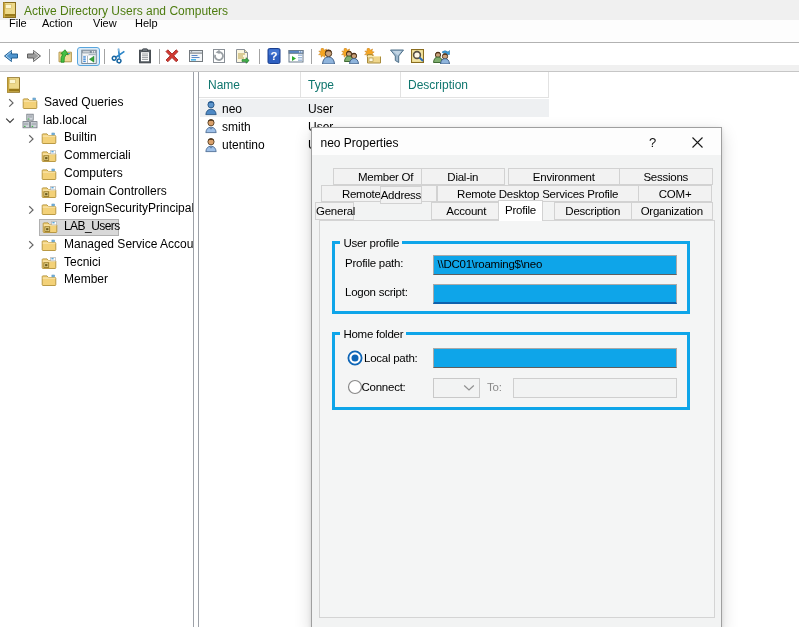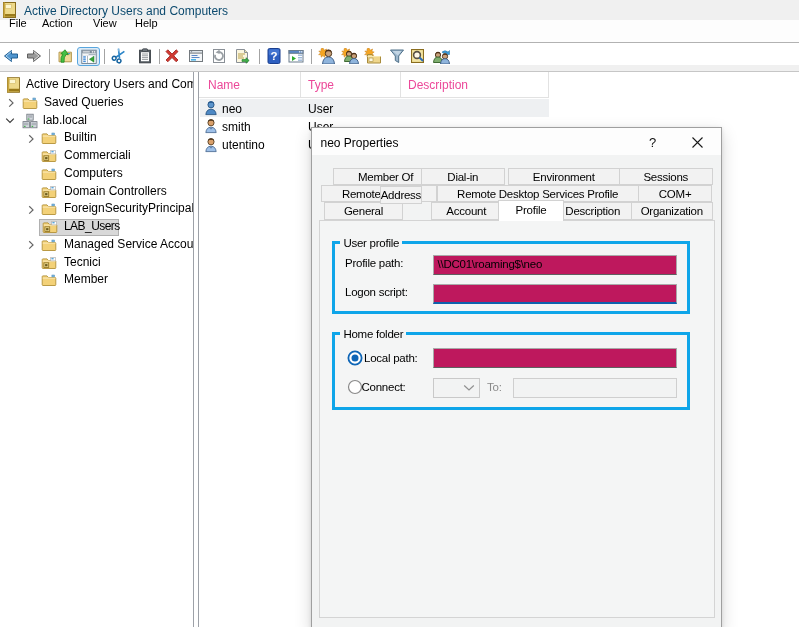--- a/index.html
+++ b/index.html
@@ -2,44 +2,44 @@
 <html><head>
 <meta charset="utf-8">
 <style>
 html,body{margin:0;padding:0}
 body{width:799px;height:627px;overflow:hidden;position:relative;background:#fff;
  font-family:"Liberation Sans",sans-serif;font-size:12px;color:#000;}
 .a{position:absolute}
 .tx{white-space:nowrap}
 
 #titlebar{left:0;top:0;width:799px;height:20px;background:#f0f0f0;}
-#title{left:24px;top:4px;color:#0c4a6e;font-size:12px}
+#title{left:24px;top:4px;color:#4d7c0f;font-size:12px}
 #menubar{left:0;top:20px;width:799px;height:22px;background:#fdfdfd;border-bottom:1px solid #b2b2b2;}
 .mi{top:17px;font-size:11px}
 #toolbar{left:0;top:43px;width:799px;height:22px;background:#fff;}
 #band{left:0;top:65px;width:799px;height:6px;background:#f0f0f0;border-bottom:1px solid #c6c6c6;}
 .tsep{top:49px;width:1px;height:15px;background:#a3a3a3;}
 .tic{top:48px;width:16px;height:16px}
 
 #treepane{left:0;top:72px;width:193px;height:555px;background:#fff;border-right:1px solid #9da1a8;}
 #splitgap{left:194px;top:72px;width:4px;height:555px;background:#fff;border-right:1px solid #9da1a8;}
 #listpane{left:199px;top:72px;width:600px;height:555px;background:#fff;}
 .trow{height:17.75px;line-height:17.75px}
 .hdrline{top:72px;width:1px;height:25px;background:#e2e2e2}
-.colhdr{top:78px;color:#ec4899}
+.colhdr{top:78px;color:#0f766e}
 .lrow{font-size:12px}
 
 #dlg{left:311px;top:127px;width:409px;height:501px;background:#f2f3f3;border:1px solid #9f9f9f;
  box-shadow:0 6px 16px rgba(0,0,0,.16),0 1px 4px rgba(0,0,0,.10);overflow:hidden;}
 #dlgtitle{left:0;top:0;width:100%;height:27px;background:#fdfdfd;}
 .tab{background:#f2f2f2;border:1px solid #d2d2d2;text-align:center;font-size:11.5px;letter-spacing:-0.25px;color:#000;box-sizing:border-box;line-height:17px}
 #panel{left:6.6px;top:92px;width:396px;height:397.5px;border:1px solid #d4d4d4;background:#f4f5f5;box-sizing:border-box}
 .grp{border:3px solid #0ea5e9;box-sizing:border-box}
 .glabel{background:#f4f5f5;padding:0 3px;top:-7px;line-height:13px}
-.tbox{background:#be185d;border:1px solid #a9a9a9;border-bottom:1.5px solid #5f5f5f;box-sizing:border-box;line-height:17px;padding-left:4px}
+.tbox{background:#0ea5e9;border:1px solid #a9a9a9;border-bottom:1.5px solid #5f5f5f;box-sizing:border-box;line-height:17px;padding-left:4px}
 .dis{background:#f2f3f3;border:1px solid #d0d0d0;box-sizing:border-box}
 </style>
 </head>
 <body>
 
 <div class="a" id="titlebar"></div>
 <svg class="a" style="left:3px;top:2px" width="13" height="16" viewBox="0 0 13 16">
  <rect x="0.5" y="0.5" width="12" height="15" fill="#e4c96a" stroke="#8a6d1f"></rect>
  <rect x="1" y="1" width="11" height="11" fill="#eed98a"></rect>
  <rect x="2.5" y="2.5" width="6" height="4" fill="#fdf6cf" stroke="#c9b05a" stroke-width="0.5"></rect>
@@ -232,21 +232,20 @@
       </g>
 <g id="chevd">
         <path d="M1.2 2.6 L5 6.4 L8.8 2.6" fill="none" stroke="#3c3c3c" stroke-width="1.2"></path>
       </g>
 </defs>
 </svg>
 <div id="tree" style="position:absolute;left:0;top:0;width:193px;height:627px;overflow:hidden">
 <svg class="a" style="left:6px;top:77px" width="16" height="16">
       <use href="#book"></use>
     </svg>
-<div class="a tx trow" style="left:26px;top:76px">Active Directory Users and Com</div>
 <svg class="a" style="left:7px;top:98px" width="8" height="10">
       <use href="#chevr"></use>
     </svg>
 <svg class="a" style="left:22px;top:95px" width="16" height="16">
       <use href="#folder"></use>
     </svg>
 <div class="a tx trow" style="left:44px;top:93.75px">Saved Queries</div>
 <svg class="a" style="left:5px;top:116px" width="10" height="10">
       <use href="#chevd"></use>
     </svg>
@@ -337,26 +336,26 @@
  <path d="M0.5 0.5 L10.5 10.5 M10.5 0.5 L0.5 10.5" stroke="#1a1a1a" stroke-width="1.1"></path>
 </svg>
 <div id="tabs">
 <div class="a tab" style="left:21px;top:39.5px;width:105.2px;height:17.5px">Member Of</div>
 <div class="a tab" style="left:109px;top:39.5px;width:83.5px;height:17.5px">Dial-in</div>
 <div class="a tab" style="left:195.5px;top:39.5px;width:112.5px;height:17.5px">Environment</div>
 <div class="a tab" style="left:307px;top:39.5px;width:93.5px;height:17.5px">Sessions</div>
 <div class="a tab" style="left:8.8px;top:56.9px;width:116.7px;height:17.5px">Remote control</div>
 <div class="a tab" style="left:124.5px;top:56.9px;width:202.2px;height:17.5px">Remote Desktop Services Profile</div>
 <div class="a tab" style="left:325.7px;top:56.9px;width:74.8px;height:17.5px">COM+</div>
-<div class="a tab" style="left:12px;top:74.3px;width:79px;height:17.7px">General</div>
+<div class="a tab" style="left:3px;top:74.3px;width:39px;height:17.7px">General</div>
 <div class="a tab" style="left:67.7px;top:58px;width:42px;height:17.7px">Address</div>
 <div class="a tab" style="left:119px;top:74.3px;width:70.5px;height:17.7px">Account</div>
 <div class="a tab" style="left:241.5px;top:74.3px;width:78.5px;height:17.7px">Description</div>
 <div class="a tab" style="left:319px;top:74.3px;width:81.5px;height:17.7px">Organization</div>
-<div class="a tab" id="acttab" style="left:186px;top:72.3px;width:66px;height:21.2px;background:#fff;border-bottom:none;z-index:5;line-height:19px">Profile</div>
+<div class="a tab" id="acttab" style="left:186px;top:72.3px;width:45px;height:21.2px;background:#fff;border-bottom:none;z-index:5;line-height:19px">Profile</div>
 </div>
 <div class="a" id="panel"></div>
 <div id="dlgbody" style="font-size:11.5px;letter-spacing:-0.25px">
 <div class="a grp" style="left:20.4px;top:112.5px;width:357.6px;height:73px">
  <div class="a tx glabel" style="left:5px">User profile</div>
 </div>
 <div class="a tx" style="left:33px;top:129px;height:13px;line-height:13px">Profile path:</div>
 <div class="a tx tbox" style="left:120.5px;top:126.5px;width:244px;height:20px">\\DC01\roaming$\neo</div>
 <div class="a tx" style="left:33px;top:158px;height:13px;line-height:13px">Logon script:</div>
 <div class="a tbox" style="left:120.5px;top:155.5px;width:244px;height:20.4px;border-bottom:2.5px solid #0f62ad"></div>

